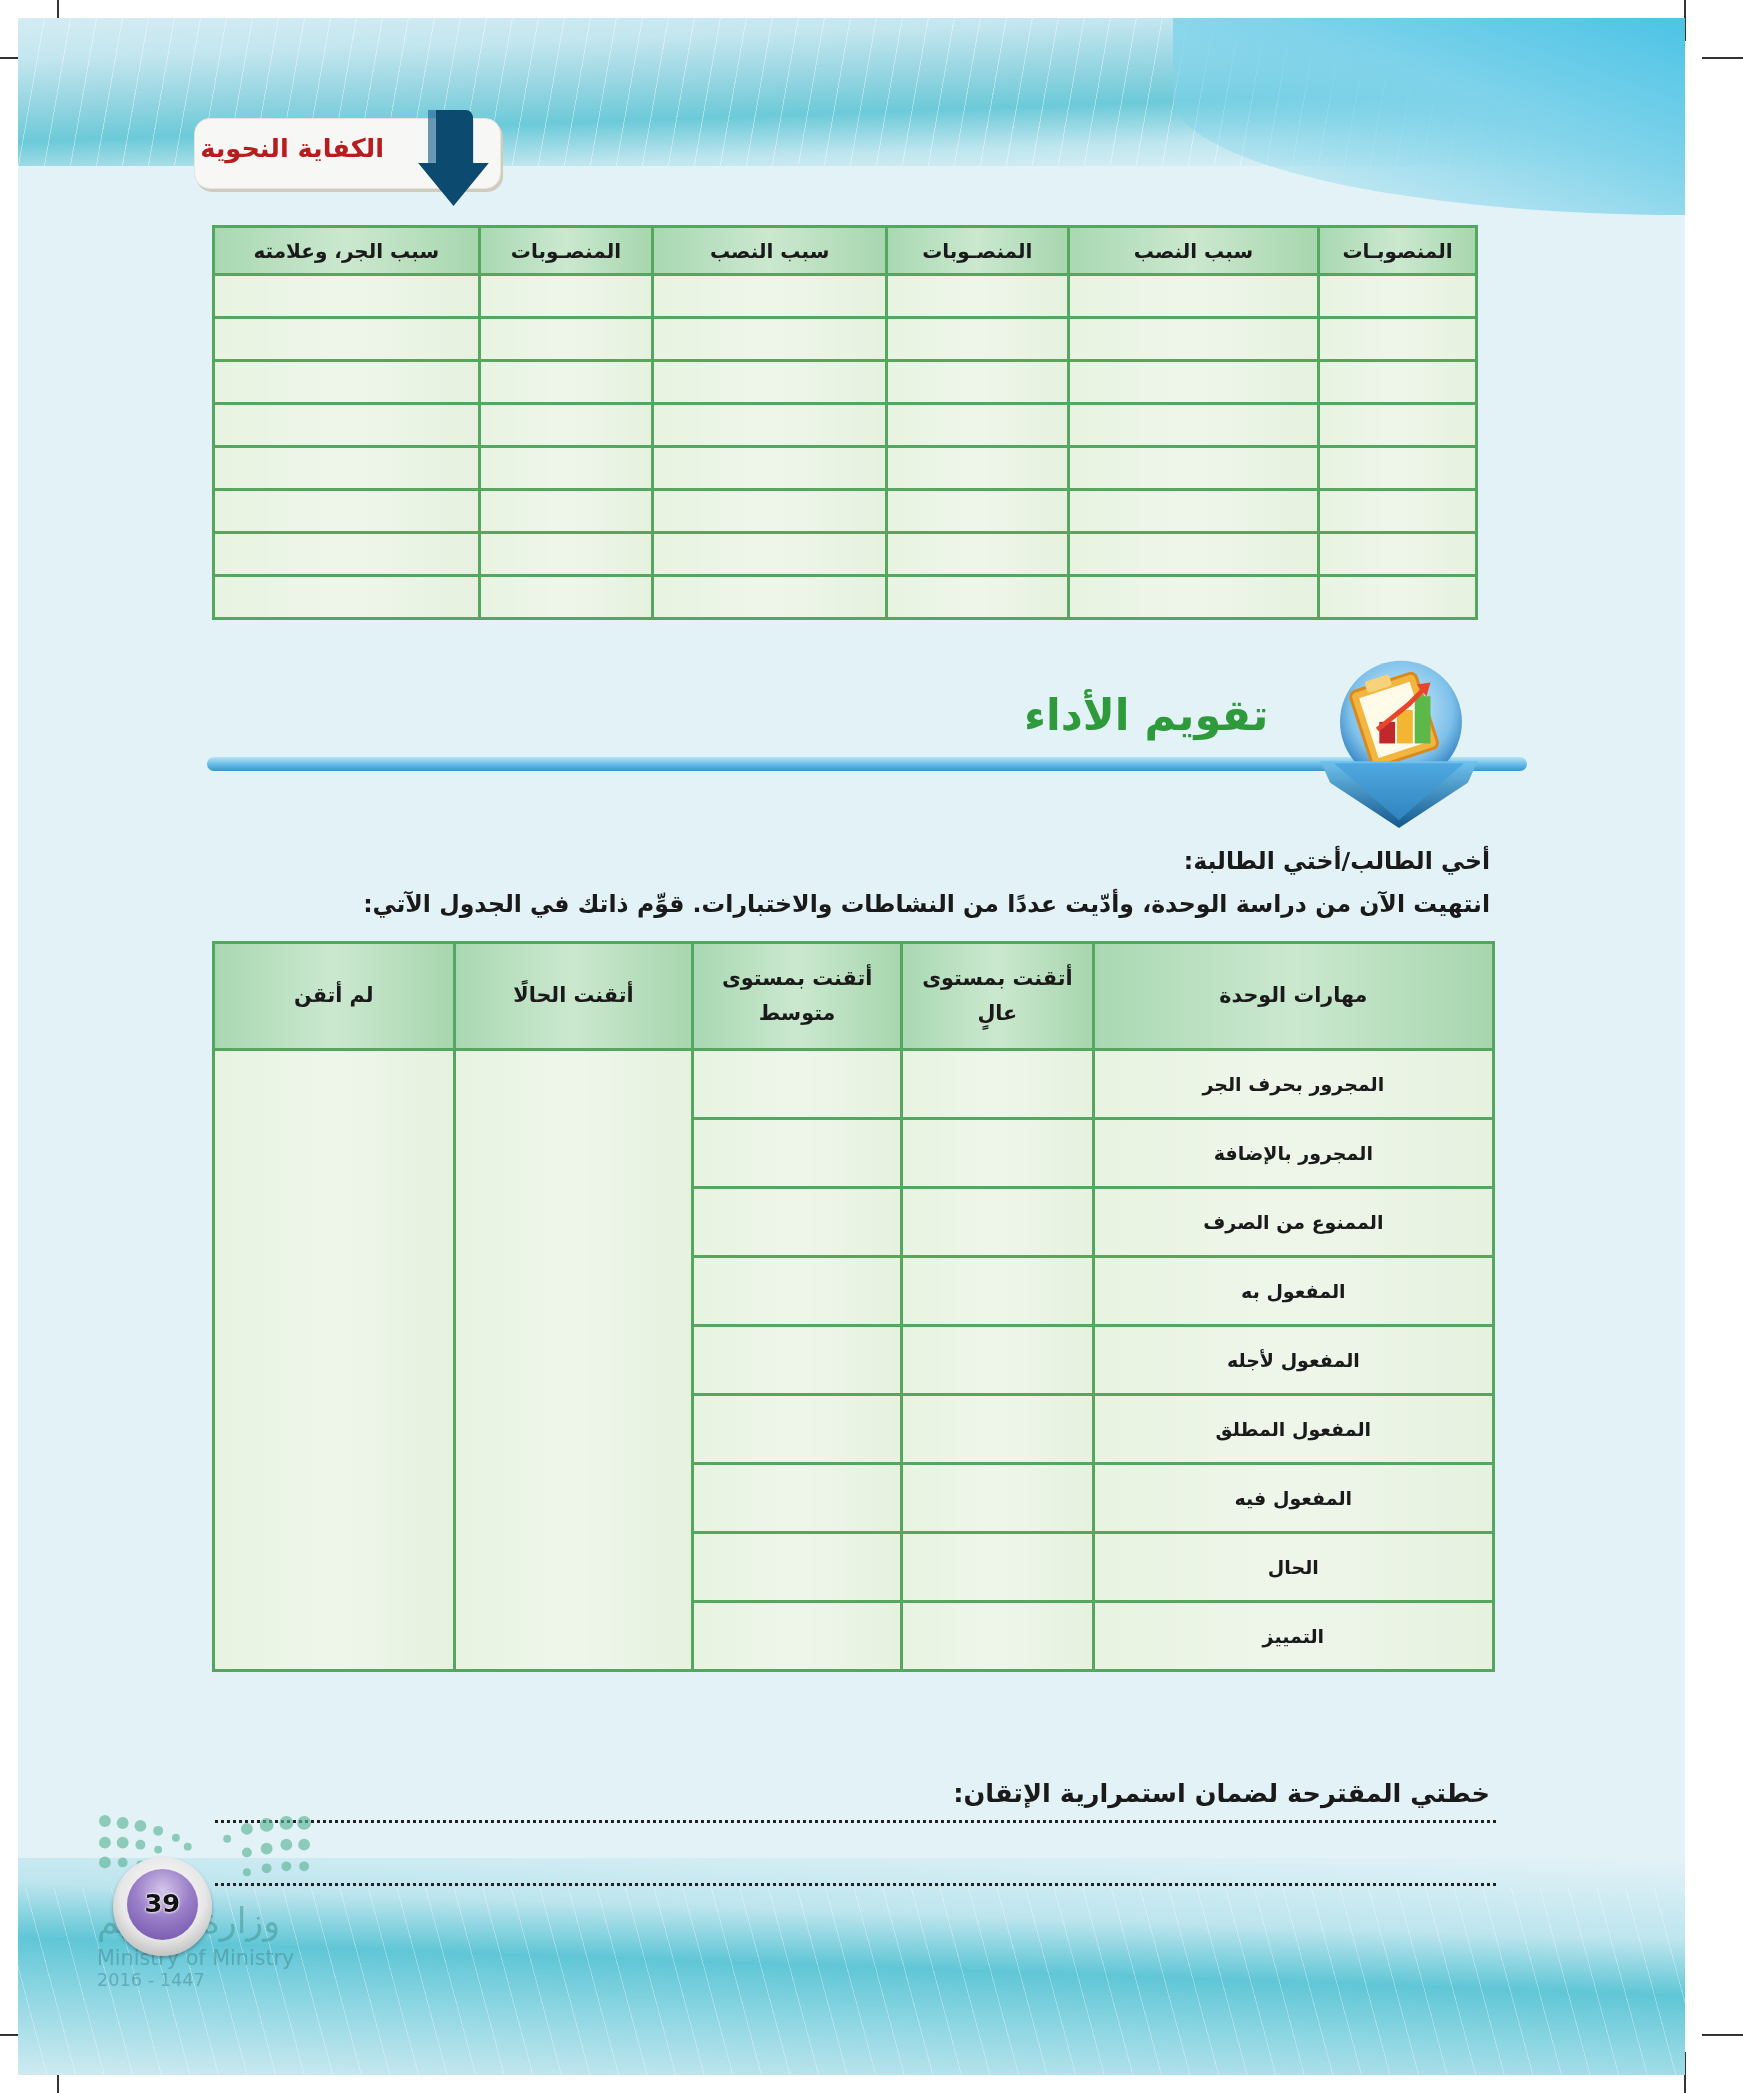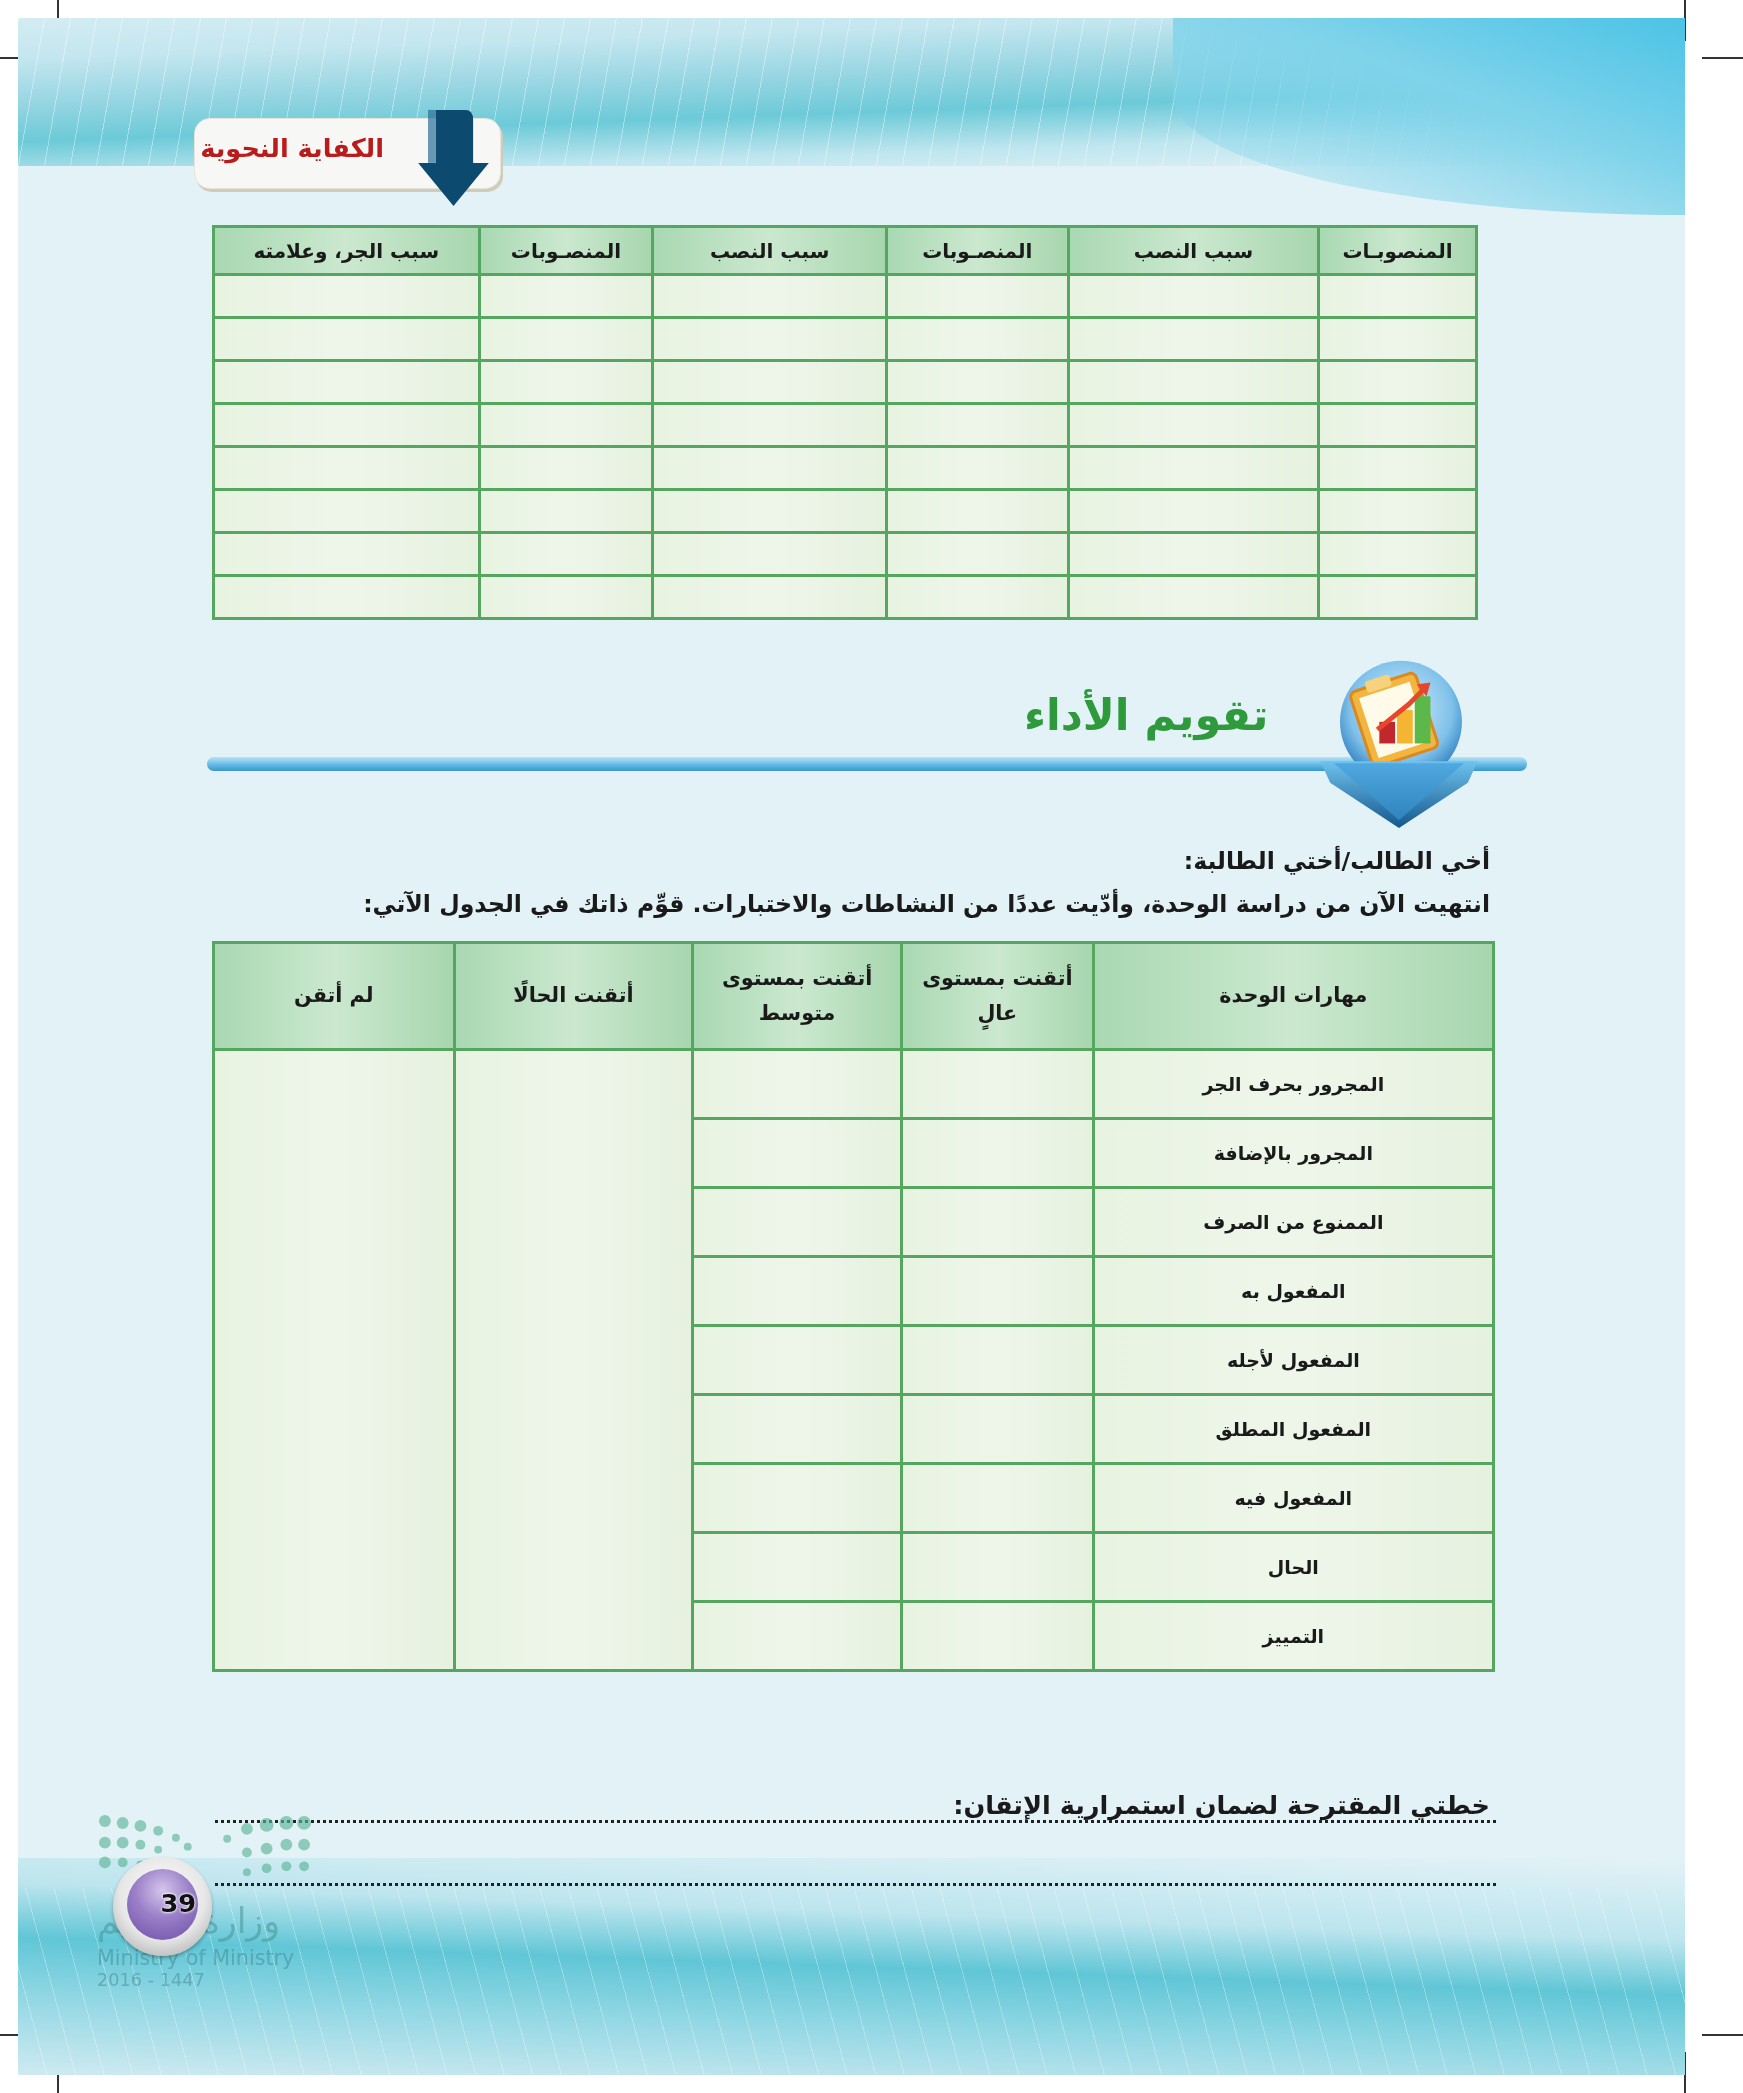--- a/index.html
+++ b/index.html
@@ -40,33 +40,33 @@
     background:linear-gradient(180deg, #b7e4f7, #5db6e4 60%, #3a96cc); }
   .eval-icon { position:absolute; left:1320px; top:653px; width:158px; height:177px; }
 
   .intro { position:absolute; right:254px; direction:rtl; font:bold 23.6px "DejaVu Sans", sans-serif; color:#1a1a1a; white-space:nowrap; }
 
   #t2 { left:212px; top:941px; width:1283px; }
   #t2 th { height:104px; font-size:20.7px; line-height:1.7; }
   #t2 td { height:66px; font-size:19px; font-weight:bold; }
   #t2 td.merged { background:linear-gradient(90deg, #e8f3e1, #eef6ea 50%, #e6f1df); }
 
-  .plan-title { position:absolute; right:254px; top:1778px; direction:rtl; font:bold 25.6px "DejaVu Sans", sans-serif; color:#1a1a1a;margin-top:12px; }
+  .plan-title { position:absolute; right:254px; top:1778px; direction:rtl; font:bold 25.6px "DejaVu Sans", sans-serif; color:#1a1a1a; }
   .dotted { position:absolute; left:215px; width:1281px; border-top:3px dotted #222; }
 
   
   .dots { position:absolute; left:99px; top:1811px; width:212px; height:89px; }
   .ministry-ar { position:absolute; left:97px; top:1901px; font:35px "DejaVu Sans", sans-serif; color:rgba(70,150,150,0.55); direction:rtl; }
   .ministry-en { position:absolute; left:97px; top:1946px; font:20.7px "DejaVu Sans", sans-serif; color:rgba(70,140,150,0.55); }
   .ministry-year { position:absolute; left:97px; top:1970px; font:17.7px "DejaVu Sans", sans-serif; color:rgba(70,140,150,0.55); }
   .page-ball { position:absolute; left:113px; top:1857px; width:99px; height:99px; border-radius:50%;
     background:radial-gradient(circle at 50% 40%, #ffffff 0%, #e7e7e7 55%, #9c9c9c 100%); box-shadow:0 2px 3.9px rgba(0,0,0,.3); }
   .page-ball-inner { position:absolute; left:13.8px; top:11.8px; width:71px; height:71px; border-radius:50%;
     background:radial-gradient(circle at 50% 30%, #d5c6ea 0%, #9a7fc8 45%, #6d4fa8 100%); }
-  .page-num { position:absolute; left:16px; top:19.7px; width:71px; text-align:center; font:bold 25.6px "DejaVu Sans", sans-serif; color:#111;
+  .page-num { position:absolute; left:0; top:19.7px; width:71px; text-align:center; font:bold 25.6px "DejaVu Sans", sans-serif; color:#111;
     text-shadow:0 0 3px #fff, 0 0 3px #fff; }
 </style>
 </head>
 <body>
 
 <div class="crop" style="left:57px;top:0;width:2px;height:41px"></div>
 <div class="crop" style="left:0;top:57px;width:41px;height:2px"></div>
 <div class="crop" style="left:1684px;top:0;width:2px;height:41px"></div>
 <div class="crop" style="left:1702px;top:57px;width:41px;height:2px"></div>
 <div class="crop" style="left:57px;top:2052px;width:2px;height:41px"></div>

